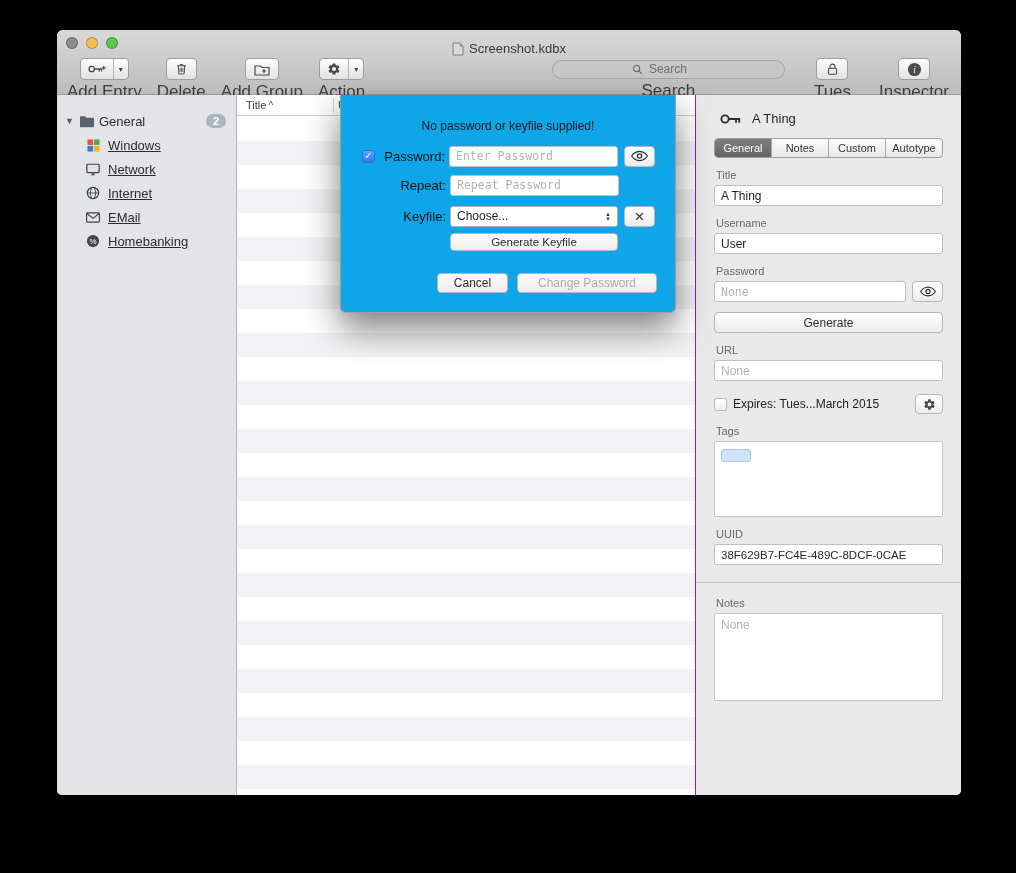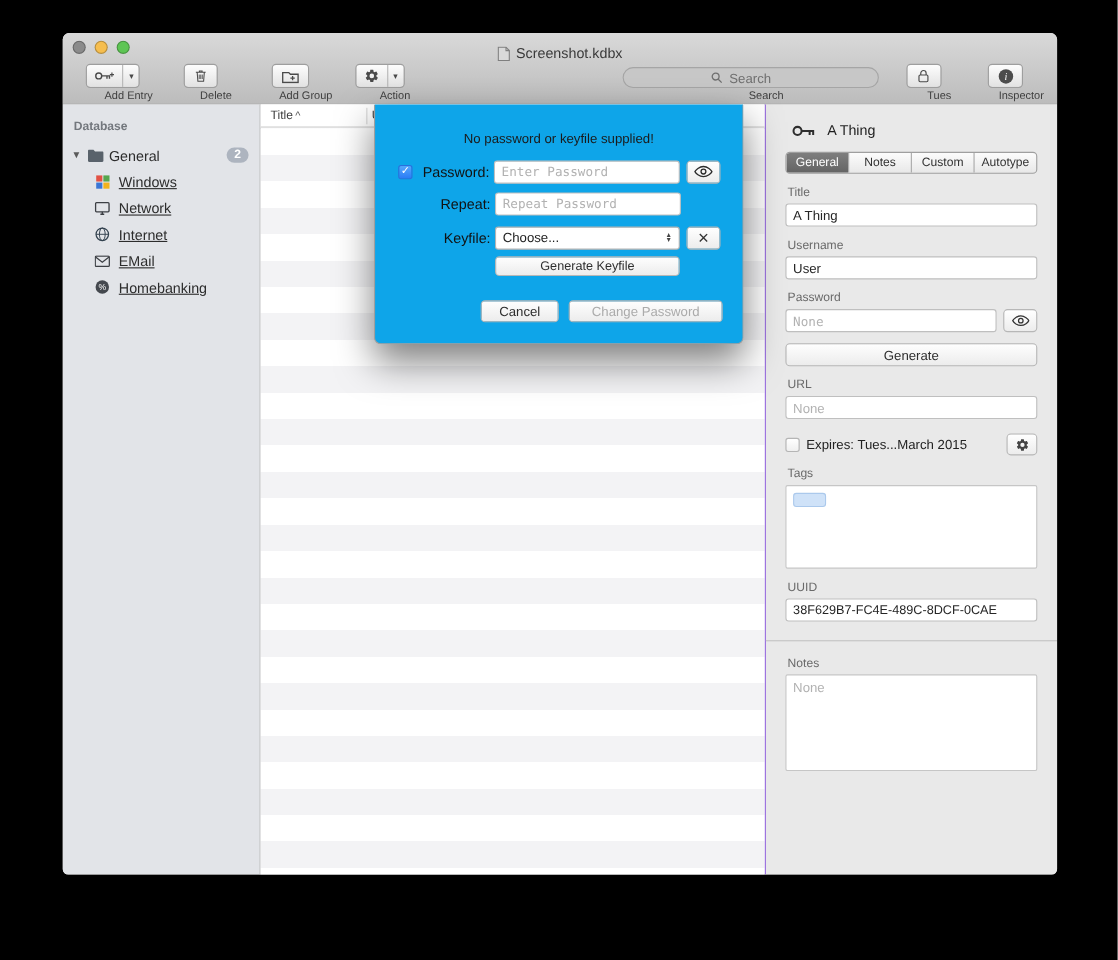--- a/index.html
+++ b/index.html
@@ -23,31 +23,31 @@
   .traffic { position:absolute; left:9px; top:7px; display:flex; gap:8px; }
   .tl { width:12px; height:12px; border-radius:50%; border:0.5px solid rgba(0,0,0,.25); }
   .tl.grey   { background:#8b8b8b; }
   .tl.yellow { background:#f6be4f; }
   .tl.green  { background:#5ec554; }
   .wtitle { position:absolute; inset:0; display:flex; align-items:flex-end; justify-content:center;
     gap:5px; font-size:13px; color:#3a3a3a; padding-top:4px; }
   .toolbar { position:absolute; top:26px; left:0; right:0; bottom:0;
     display:flex; align-items:flex-start; padding:2px 12px 0 10px; }
   .titem { display:flex; flex-direction:column; align-items:center; margin-right:15px; }
-  .tlabel { font-size:10px; color:#3e3e3e; margin-top:2px;margin-left:28px; }
+  .tlabel { font-size:17px; color:#3e3e3e; margin-top:2px; }
   .tbtn {
     height:22px; display:flex; align-items:center; justify-content:center; padding:0 8px;
     background:linear-gradient(#fdfdfd,#e2e2e2); border:1px solid #9e9e9e; border-radius:4px;
     color:#4a4a4a;
   }
   .split { display:flex; padding:0; }
   .split .main { padding:0 7px; display:flex; align-items:center; height:100%; }
   .split .arrow { width:15px; display:flex; align-items:center; justify-content:center;
     border-left:1px solid #b5b5b5; font-size:8px; color:#4a4a4a; height:100%; }
-  .t-right { margin-left:auto; display:flex; align-items:flex-end; }
+  .t-right { margin-left:auto; display:flex; align-items:center;gap:13px; }
   .searchwrap { display:flex; flex-direction:column; align-items:center; margin-right:16px; }
   .searchfield {
     width:233px; height:19px; border-radius:10px; background:#c7c7c7; border:1px solid #a5a5a5;
     display:flex; align-items:center; justify-content:center; gap:4px;
   }
   .searchfield input { border:none; background:transparent; outline:none; width:58px;
     font-size:12px; color:#3c3c3c; font-family:inherit; }
   .searchfield input::placeholder { color:#6f6f6f; }
   .iconbtn { width:32px; }
   
@@ -246,21 +246,20 @@
           </div>
           <span class="tlabel">Inspector</span>
         </div>
       </div>
     </div>
   </div>
 
   <div class="content">
 
     <aside class="sidebar">
-      <div class="side-header">Database</div>
       <div class="tree-row root">
         <span class="disclosure">▼</span>
         <span class="sicon">
           <svg width="16" height="13" viewBox="0 0 16 13">
               <path d="M1 2.2c0-.6.4-1 1-1h4l1.4 1.6H14c.6 0 1 .4 1 1v7.4c0 .6-.4 1-1 1H2c-.6 0-1-.4-1-1V2.2z" fill="#59626b"></path>
             </svg>
         </span>
         <span>General</span>
         <span class="badge">2</span>
       </div>

